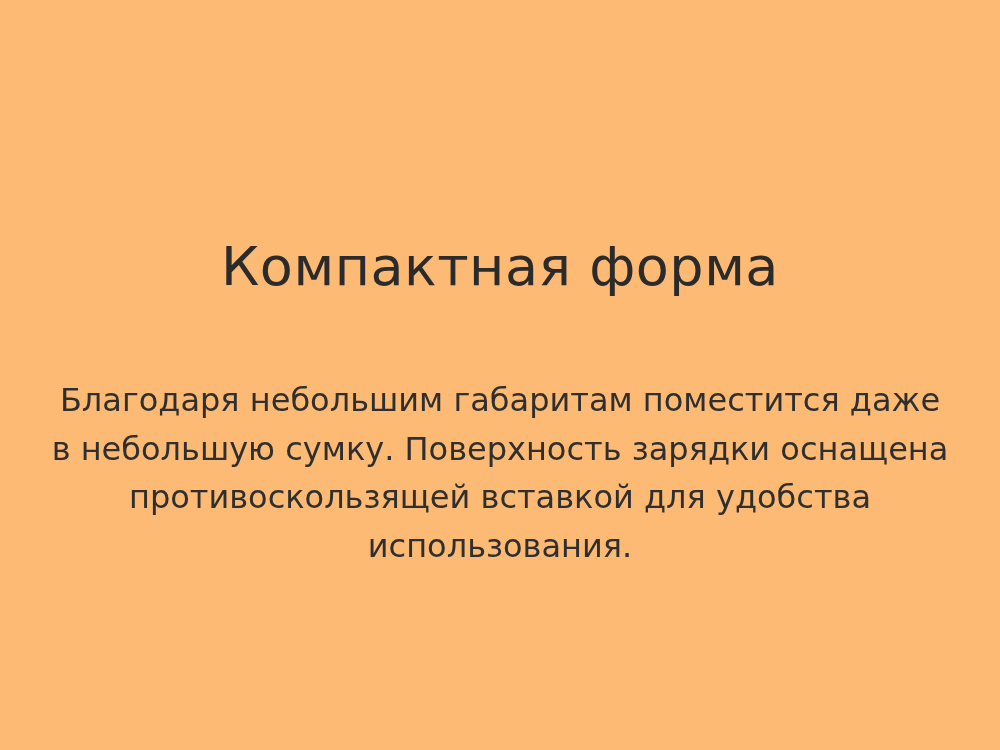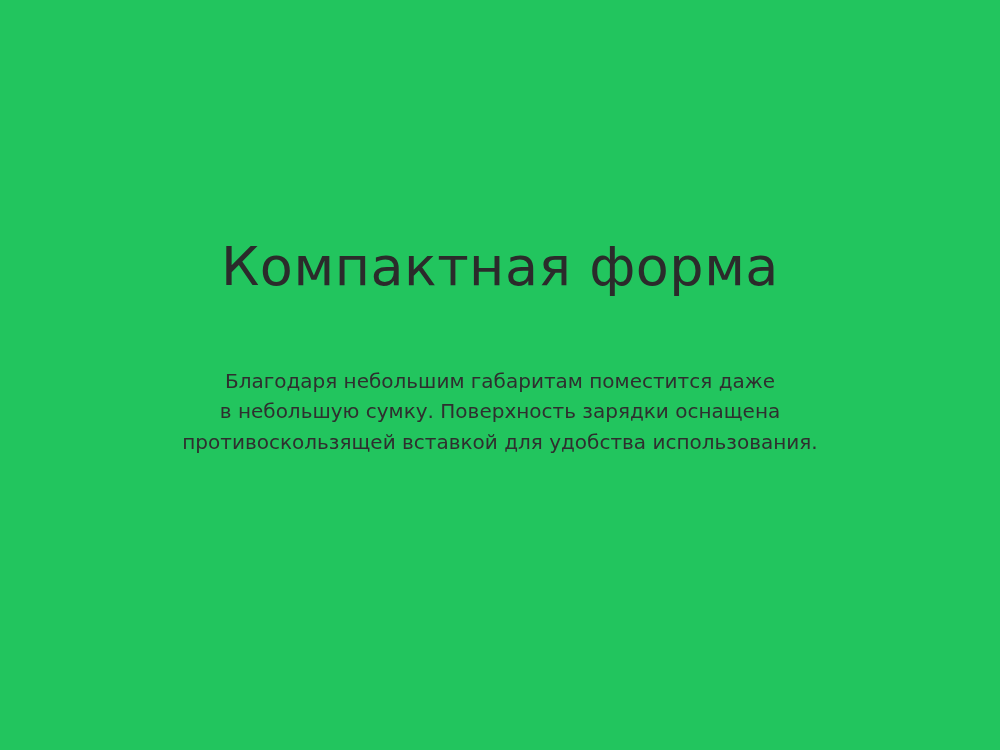--- a/index.html
+++ b/index.html
@@ -11,45 +11,45 @@
     height: 750px;
     background: #ffffff;
     font-family: "Liberation Sans", sans-serif;
     color: #231f20;
     overflow: hidden;
   }
   .slide {
     position: relative;
     width: 1000px;
     height: 750px;
-    background: #22c55e;
+    background: #fdba74;
     display: block;
   }
   .content {
     position: absolute;
     left: 0;
     top: 0;
     width: 1000px;
     text-align: center;
   }
   .headline {
     margin: 0;
     padding-top: 236px;
     font-size: 54px;
     font-weight: 400;
     line-height: 1.15;
     letter-spacing: 0.5px;
     color: #2b2b2b;
     font-family: "DejaVu Sans", sans-serif;
   }
   .body-copy {
-    margin: 6px auto;
+    margin: 16px auto;
     padding-top: 62px;
     width: 920px;
-    font-size: 20px;
+    font-size: 32px;
     font-weight: 400;
     line-height: 1.52;
     color: #2f2f2f;
     font-family: "DejaVu Sans", sans-serif;
     white-space: pre-line;
   }
 </style>
 </head>
 <body>
 

